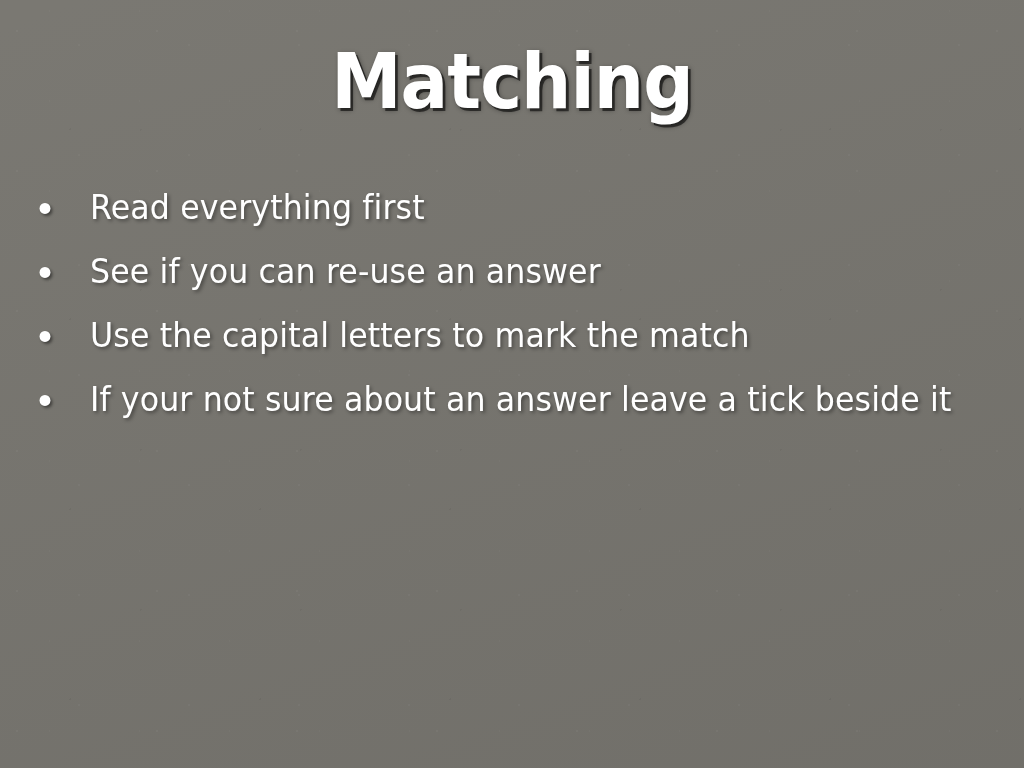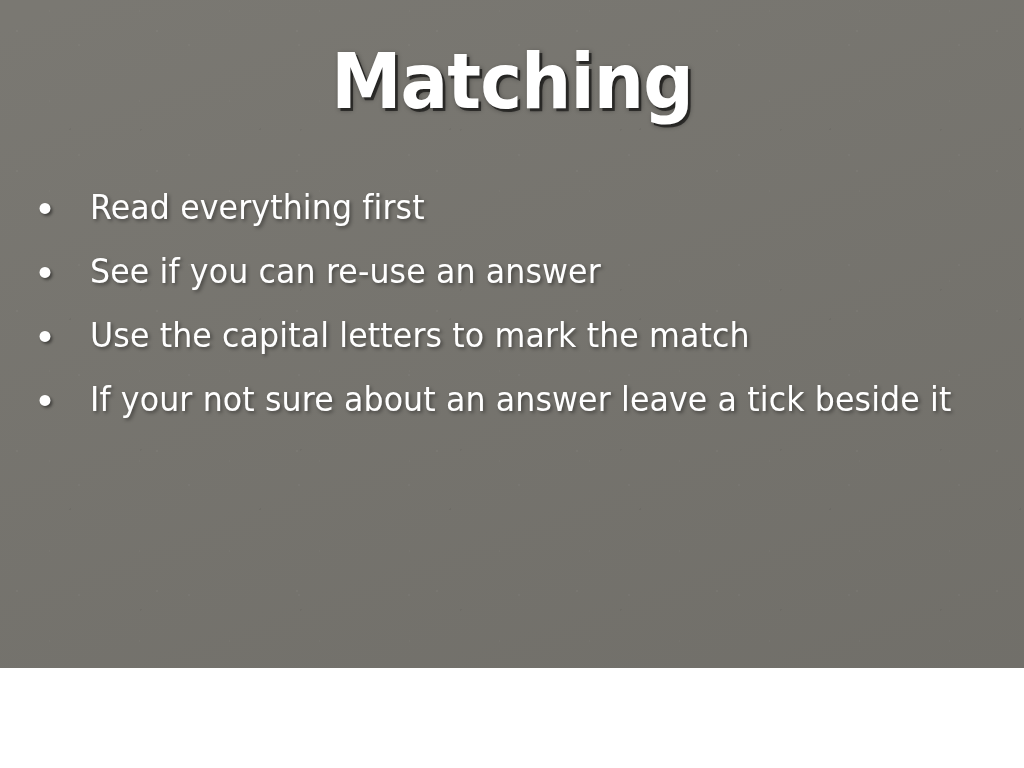--- a/index.html
+++ b/index.html
@@ -8,21 +8,21 @@
   }
   body {
     width: 1024px;
     height: 768px;
     overflow: hidden;
     font-family: "Liberation Sans", sans-serif;
   }
   .slide {
     position: relative;
     width: 1024px;
-    height: 668px;
+    height: 768px;
     background-color: #77756f;
     background-image:
       radial-gradient(circle at 12% 22%, rgba(255,255,255,0.035) 0 1px, transparent 1px),
       radial-gradient(circle at 37% 68%, rgba(0,0,0,0.05) 0 1px, transparent 1px),
       radial-gradient(circle at 72% 41%, rgba(255,255,255,0.03) 0 1px, transparent 1px),
       radial-gradient(circle at 88% 81%, rgba(0,0,0,0.045) 0 1px, transparent 1px),
       radial-gradient(circle at 55% 12%, rgba(255,255,255,0.025) 0 1px, transparent 1px),
       linear-gradient(160deg, rgba(255,255,255,0.025), rgba(0,0,0,0.05));
     background-size: 140px 140px, 190px 190px, 110px 110px, 160px 160px, 90px 90px, 100% 100%;
     box-sizing: border-box;

